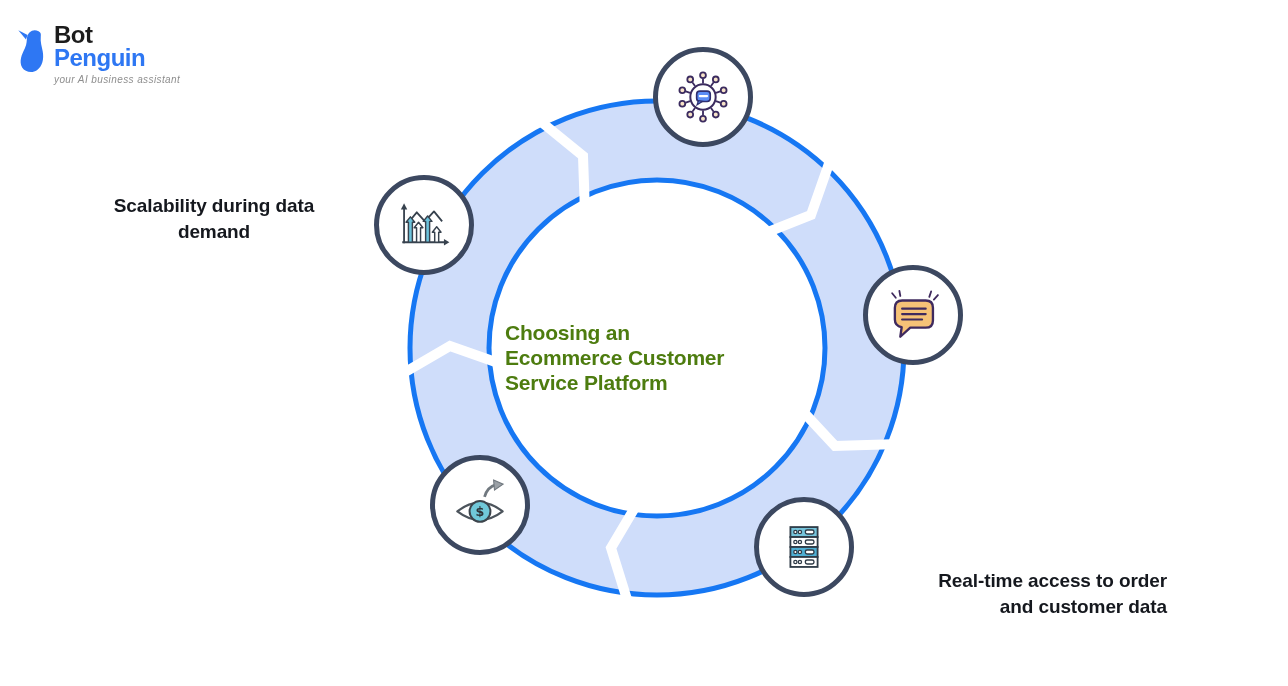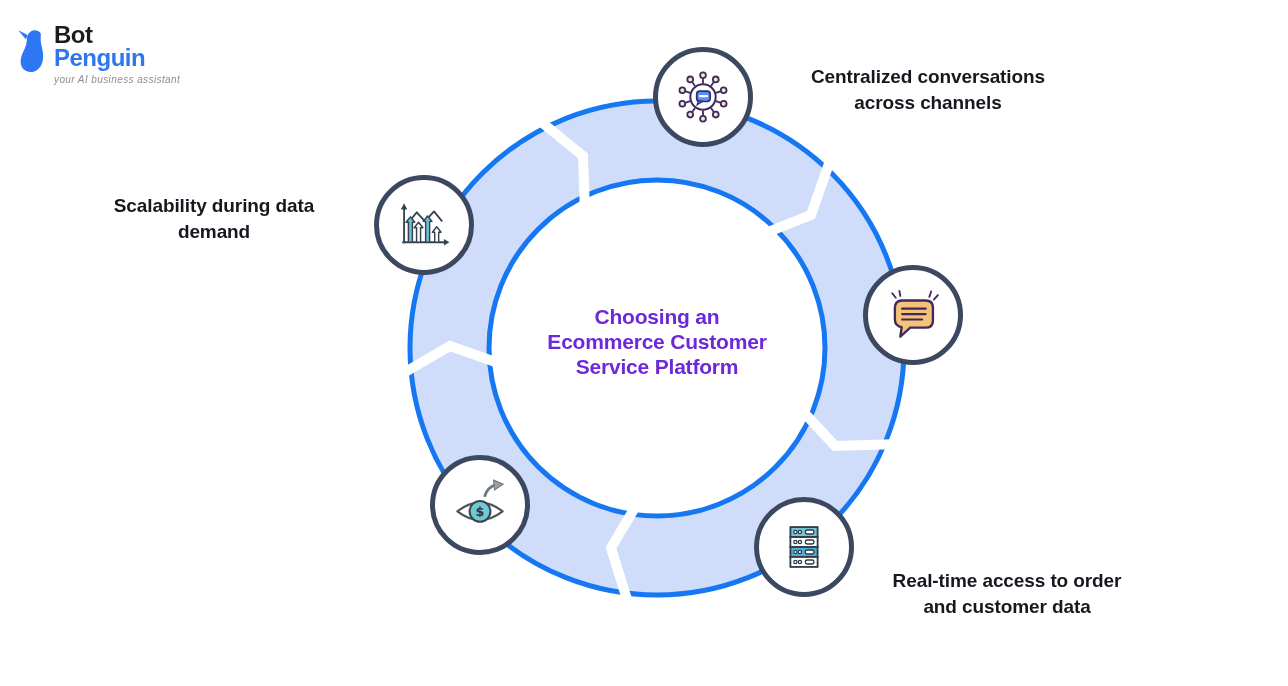--- a/index.html
+++ b/index.html
@@ -21,22 +21,22 @@
   .node-circle{
     position:absolute;width:90px;height:90px;border-radius:50%;
     background:#ffffff;border:5px solid #3c4860;box-sizing:content-box;
     display:flex;align-items:center;justify-content:center;
   }
   .node-label{
     position:absolute;text-align:center;font-size:19px;font-weight:700;
     color:#15181e;line-height:26px;white-space:pre-line;letter-spacing:-0.1px;
   }
   .diagram-title{
-    position:absolute;left:505px;top:304px;width:304px;text-align:center;
-    font-size:21px;font-weight:700;color:#6d28d9;line-height:25px;white-space:pre-line;
+    position:absolute;left:505px;top:320px;width:304px;
+    font-size:21px;font-weight:700;color:#4d7c0f;line-height:25px;white-space:pre-line;
     letter-spacing:-0.2px;
   }
 </style>
 </head>
 <body>
 
 <div class="canvas">
 
   <div class="logo">
     <svg class="logo-mark" viewBox="0 0 32 42">
@@ -92,22 +92,20 @@
           <circle cx="32" cy="56" r="3.2"></circle>
           <circle cx="46.1" cy="51.4" r="3.2"></circle>
         <circle cx="54.8" cy="39.4" r="3.2"></circle>
       </g>
       <circle cx="32" cy="32" r="14" fill="#ffffff" stroke="#3b2b5f" stroke-width="2.2"></circle>
       <rect x="25" y="25.5" width="15" height="11.5" rx="3.5" fill="#5b8df6" stroke="#2f2f70" stroke-width="1.8"></rect>
       <path d="M 27,36 L 25.5,40.5 L 31.5,36.8 Z" fill="#5b8df6" stroke="#2f2f70" stroke-width="1.4"></path>
       <line x1="28.5" y1="31" x2="36.5" y2="31" stroke="#ffffff" stroke-width="2.4" stroke-linecap="round"></line>
     </svg>
   </div>
-  <div class="node-label" style="left:768px;top:64px;width:320px;">Centralized conversations
-across channels</div>
 
   <div class="node-circle" style="left:863px;top:265px;">
     <svg width="58" height="58" viewBox="0 0 64 64">
       <g stroke="#3f2a5e" stroke-width="2" stroke-linecap="round">
         <line x1="13" y1="13" x2="9" y2="8"></line>
           <line x1="18" y1="11" x2="17" y2="5.5"></line>
         <line x1="50" y1="12" x2="52" y2="6"></line>
           <line x1="55" y1="15" x2="59.5" y2="10"></line>
       </g>
       <path d="M 20,16 L 46,16 Q 54,16 54,24 L 54,38 Q 54,46 46,46 L 29,46 L 18,56 L 19.5,45.5 Q 12,44 12,37 L 12,24 Q 12,16 20,16 Z" fill="#f6c277" stroke="#3f2a5e" stroke-width="2.6" stroke-linejoin="round"></path>
@@ -138,21 +136,21 @@
           <circle cx="27.5" cy="48.5" r="1.8"></circle>
       </g>
       <g fill="#ffffff" stroke="#2f3b47" stroke-width="1.5">
         <rect x="33.5" y="13.3" width="9.5" height="4.4" rx="2"></rect>
         <rect x="33.5" y="24.3" width="9.5" height="4.4" rx="2"></rect>
         <rect x="33.5" y="35.3" width="9.5" height="4.4" rx="2"></rect>
         <rect x="33.5" y="46.3" width="9.5" height="4.4" rx="2"></rect>
       </g>
     </svg>
   </div>
-  <div class="node-label" style="left:847px;top:568px;width:320px;">Real-time access to order
+  <div class="node-label" style="left:847px;top:568px;width:320px;text-align:right;">Real-time access to order
 and customer data</div>
 
   <div class="node-circle" style="left:430px;top:455px;">
     <svg width="58" height="58" viewBox="0 0 64 64">
       <path d="M 37,23 Q 40,12 50,9.5" fill="none" stroke="#70787f" stroke-width="3"></path>
       <path d="M 47,4.5 L 57.5,9 L 48,15.5 Z" fill="#9aa0a6" stroke="#70787f" stroke-width="1.2"></path>
       <path d="M 7,39 Q 32,20 57,39 Q 32,58 7,39 Z" fill="#ffffff" stroke="#4c545c" stroke-width="2.4" stroke-linejoin="round"></path>
       <circle cx="32" cy="39" r="11.5" fill="#70c8d9" stroke="#3c444c" stroke-width="2.2"></circle>
       <text x="32" y="44" text-anchor="middle" font-family="DejaVu Sans, sans-serif" font-size="14" font-weight="bold" fill="#2d3338">$</text>
     </svg>

